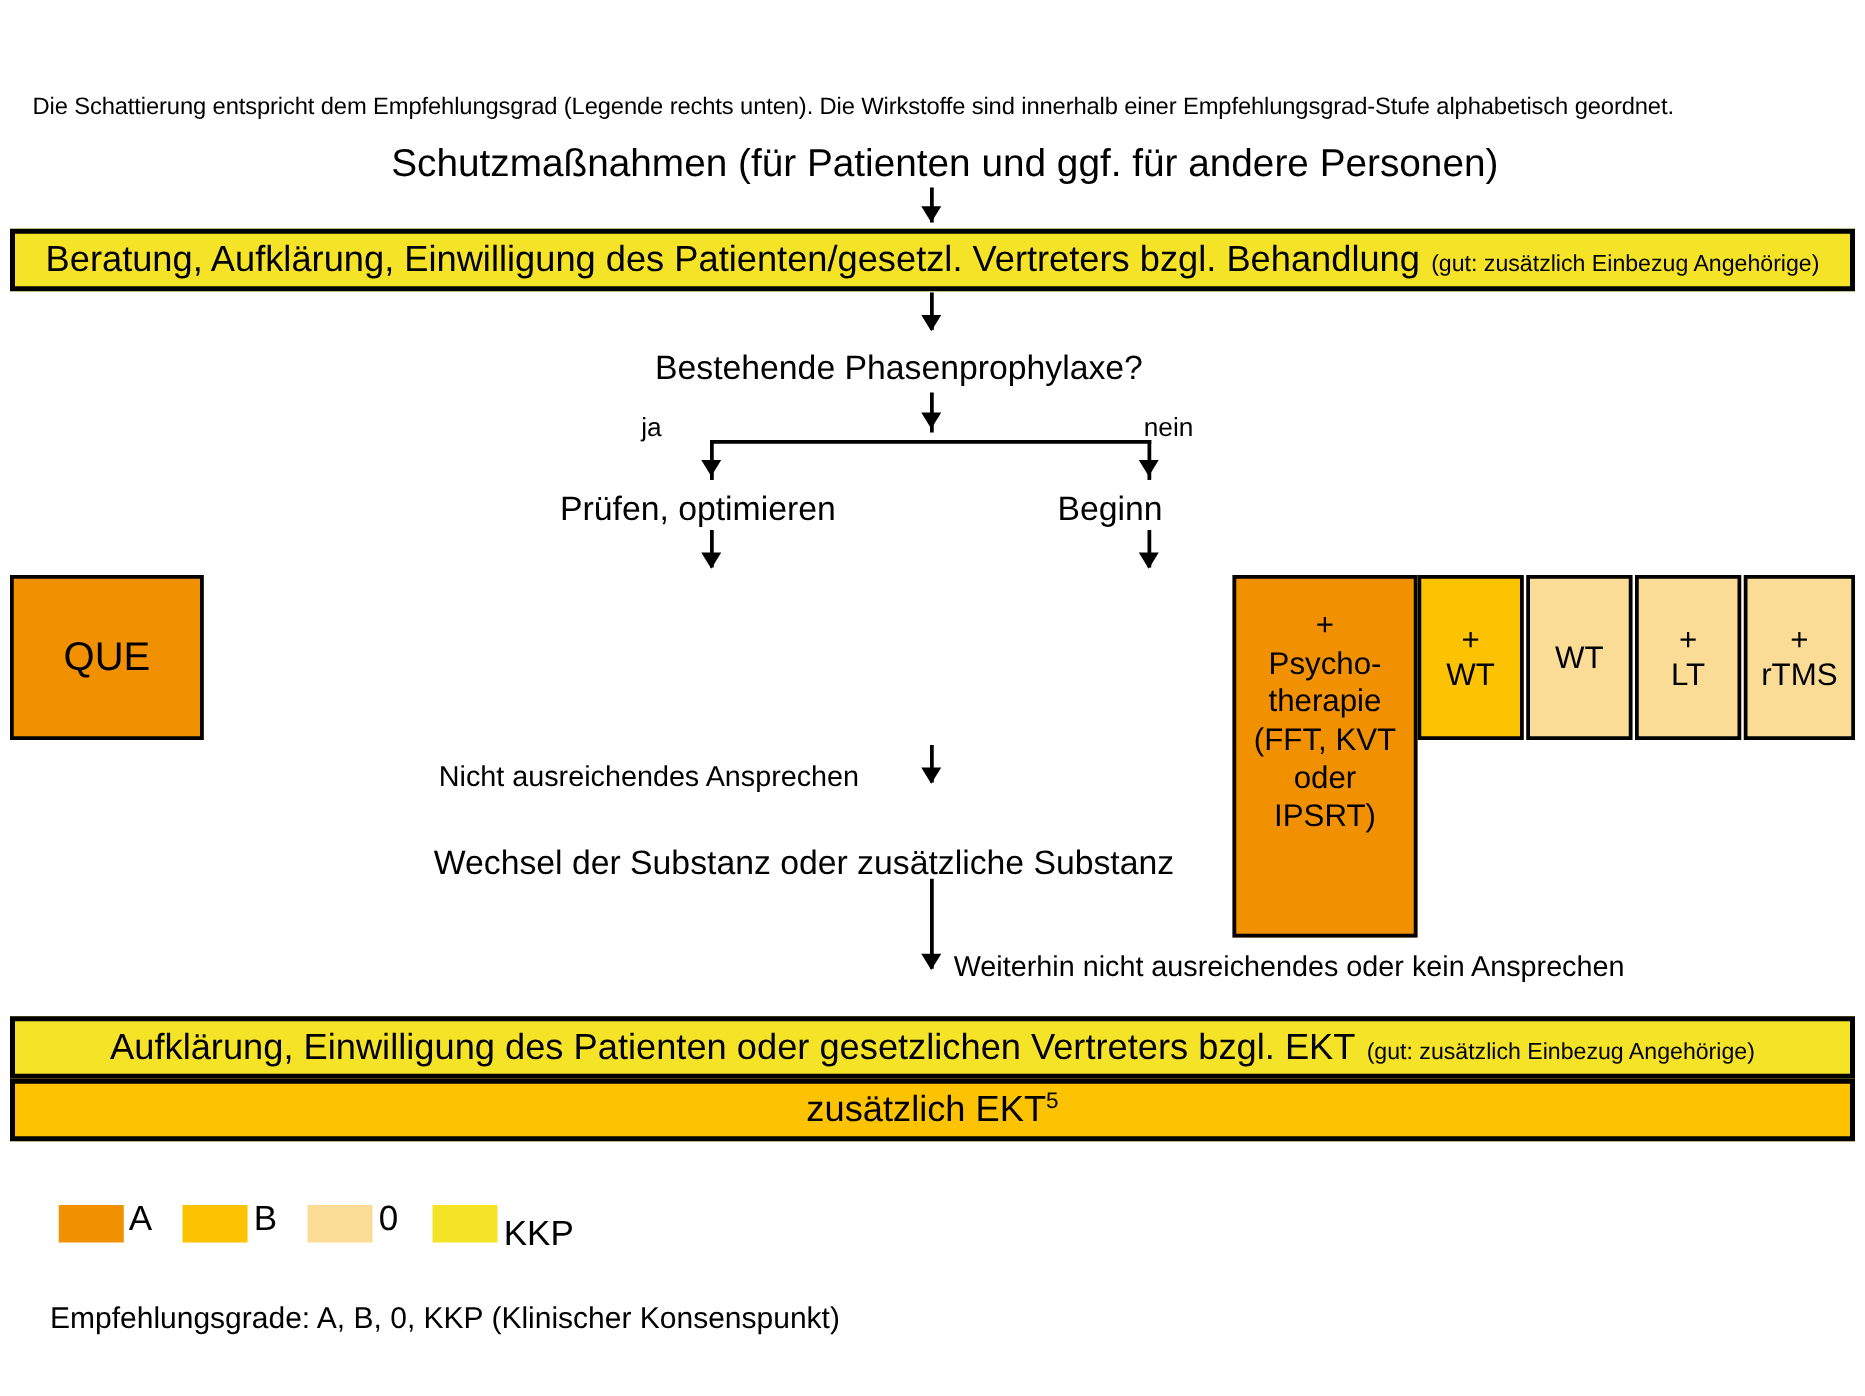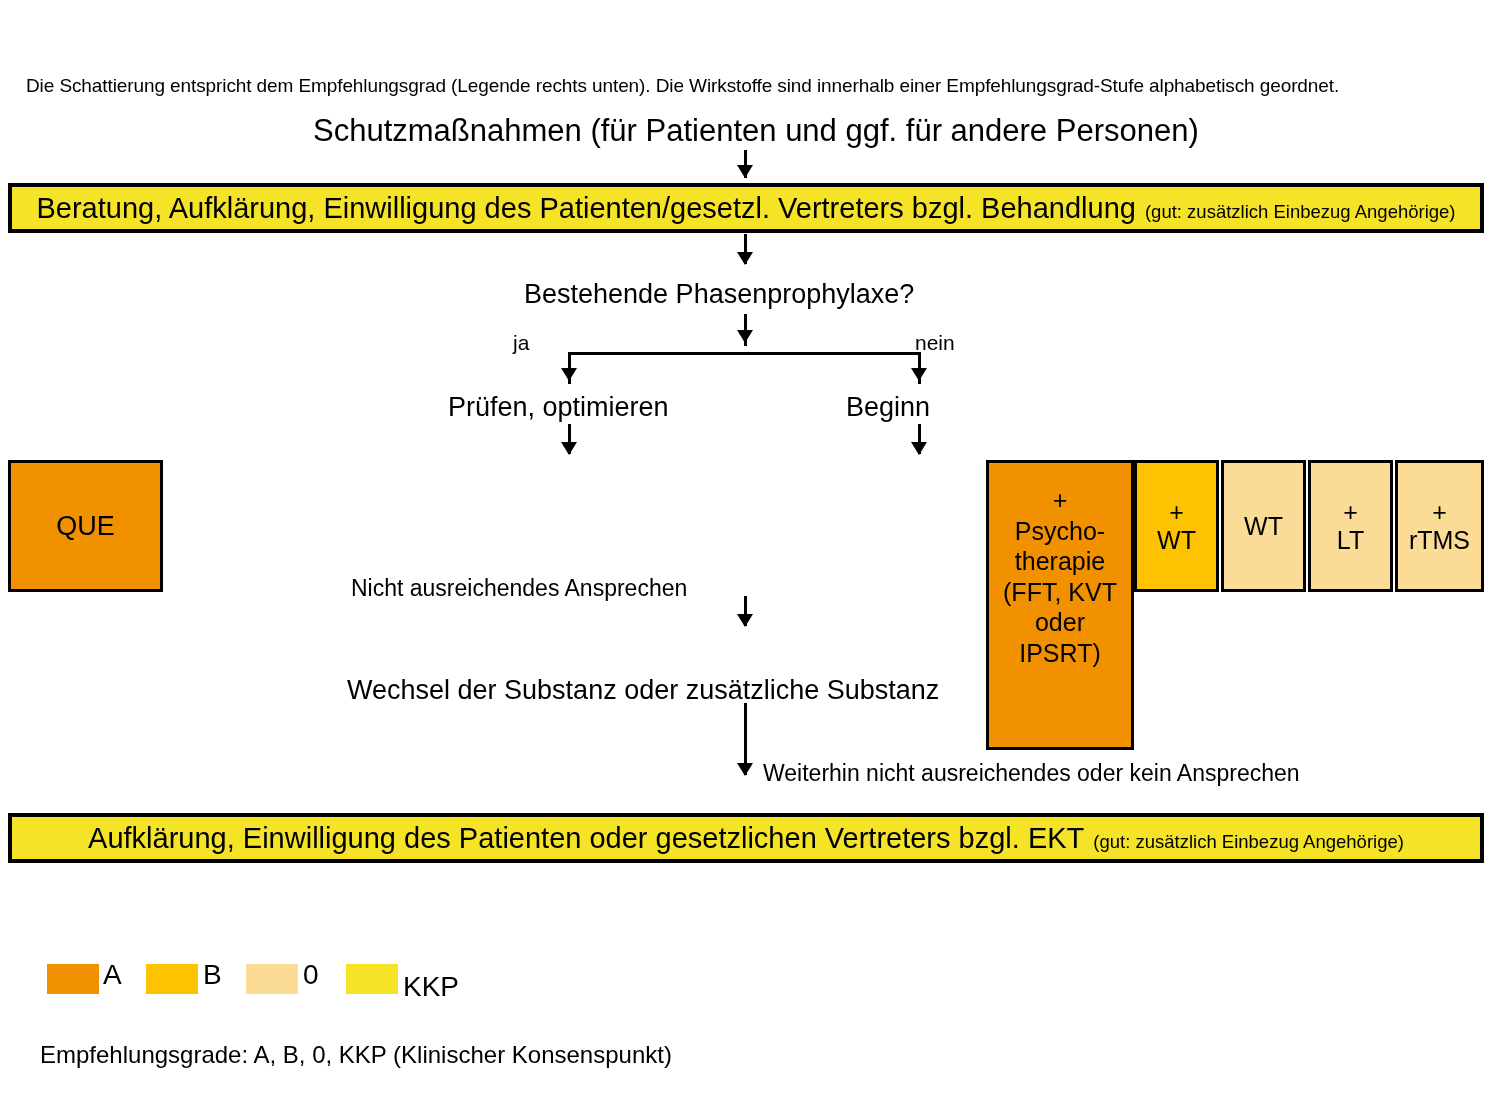--- a/index.html
+++ b/index.html
@@ -76,21 +76,21 @@
     display: flex;
     align-items: center;
     justify-content: center;
     text-align: center;
     line-height: 1.12;
   }
   .c-A   { background: #F29100; }
   .c-B   { background: #FDC300; }
   .c-0   { background: #FBDC96; }
 
-  .med-label { font-size: 27px; }
+  .med-label { font-size: 32px; }
   .med-label-sm { font-size: 25px; }
   .med-label-psy { font-size: 25px; line-height: 1.22; }
   sup { font-size: 0.62em; vertical-align: super; line-height: 0; }
 
   
   .vline { position: absolute; width: 3px; background: #000000; }
   .hline { position: absolute; height: 3px; background: #000000; }
   .arrowhead {
     position: absolute;
     width: 0; height: 0;
@@ -206,36 +206,43 @@
         <span>+</span><br>
         <span>rTMS</span>
       </span>
     </div>
 
   </div>
 
   <div class="vline" style="left:744px; top:596px; height:30px;"></div>
   <div class="arrowhead" style="left:737px; top:614px;"></div>
 
-  <div class="abs body-txt" style="left:351px; top:575px;">Nicht ausreichendes Ansprechen</div>
+  <div class="abs body-txt" style="left:351px; top:608px;">Nicht ausreichendes Ansprechen</div>
 
   <div class="abs body-txt-lg" style="left:347px; top:657px;margin-top:18px;">Wechsel der Substanz oder zusätzliche Substanz</div>
 
   <div class="vline" style="left:744px; top:703px; height:72px;"></div>
   <div class="arrowhead" style="left:737px; top:763px;"></div>
 
   <div class="abs body-txt" style="left:763px; top:760px;">Weiterhin nicht ausreichendes oder kein Ansprechen</div>
 
   <div class="abs bar bar-kkp" style="left:8px; top:813px; width:1476px; height:50px;">
     <div class="ctr" style="width:100%; justify-content:center; align-items:baseline; gap:9px;">
       <span class="bar-main-text">Aufklärung, Einwilligung des Patienten oder gesetzlichen Vertreters bzgl. EKT</span>
       <span class="bar-sub-text">(gut: zusätzlich Einbezug Angehörige)</span>
     </div>
   </div>
 
+  <div class="abs bar bar-b" style="left:8px; top:863px; width:1476px; height:50px;">
+    <div class="ctr" style="width:100%; justify-content:center; align-items:baseline;">
+      <span class="bar-main-text">
+        <span>zusätzlich EKT</span><sup>5</sup>
+      </span>
+    </div>
+  </div>
 
   <div class="abs legend-row" style="width:600px; height:40px;">
     <div class="swatch" style="left:0px;   top:0px; background:#F29100;"></div>
     <div class="legend-lbl" style="left:56px;  top:-5px;">A</div>
 
     <div class="swatch" style="left:99px;  top:0px; background:#FDC300;"></div>
     <div class="legend-lbl" style="left:156px; top:-5px;">B</div>
 
     <div class="swatch" style="left:199px; top:0px; background:#FBDC96;"></div>
     <div class="legend-lbl" style="left:256px; top:-5px;">0</div>

